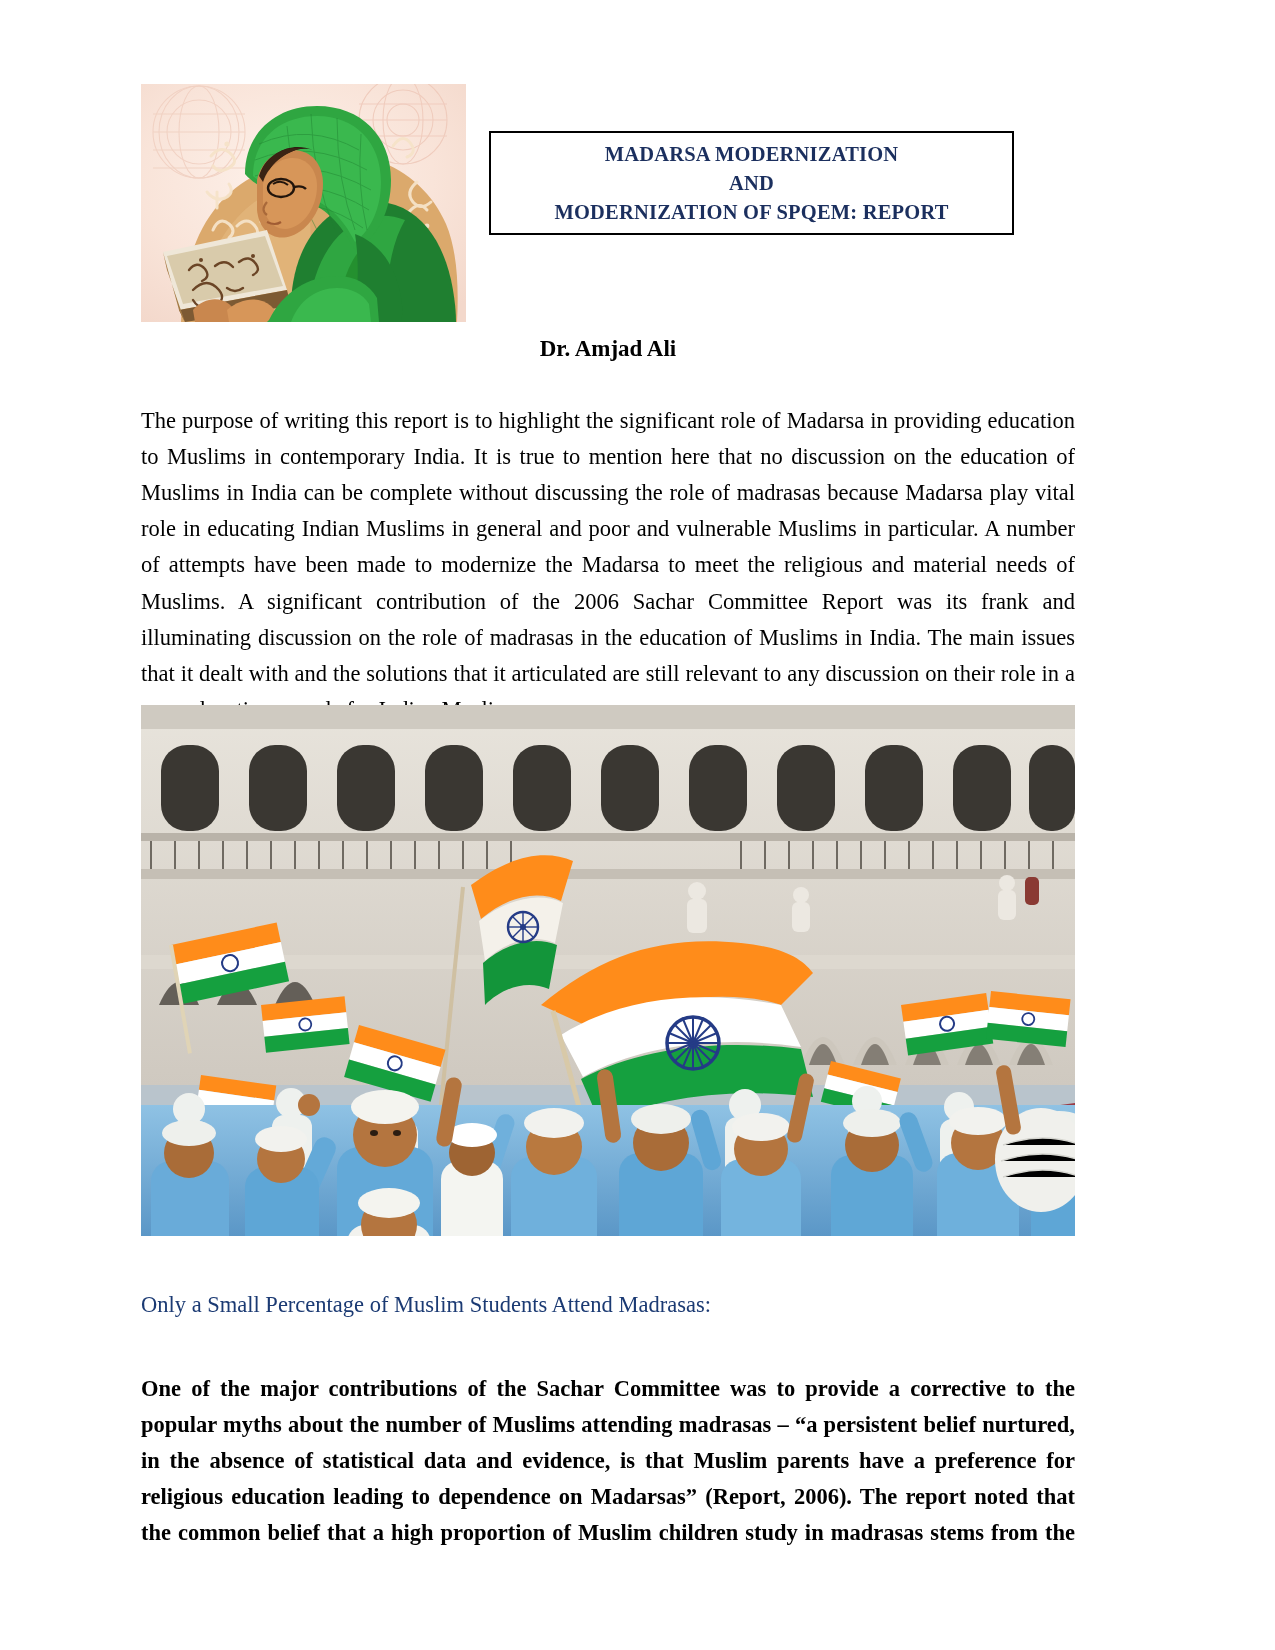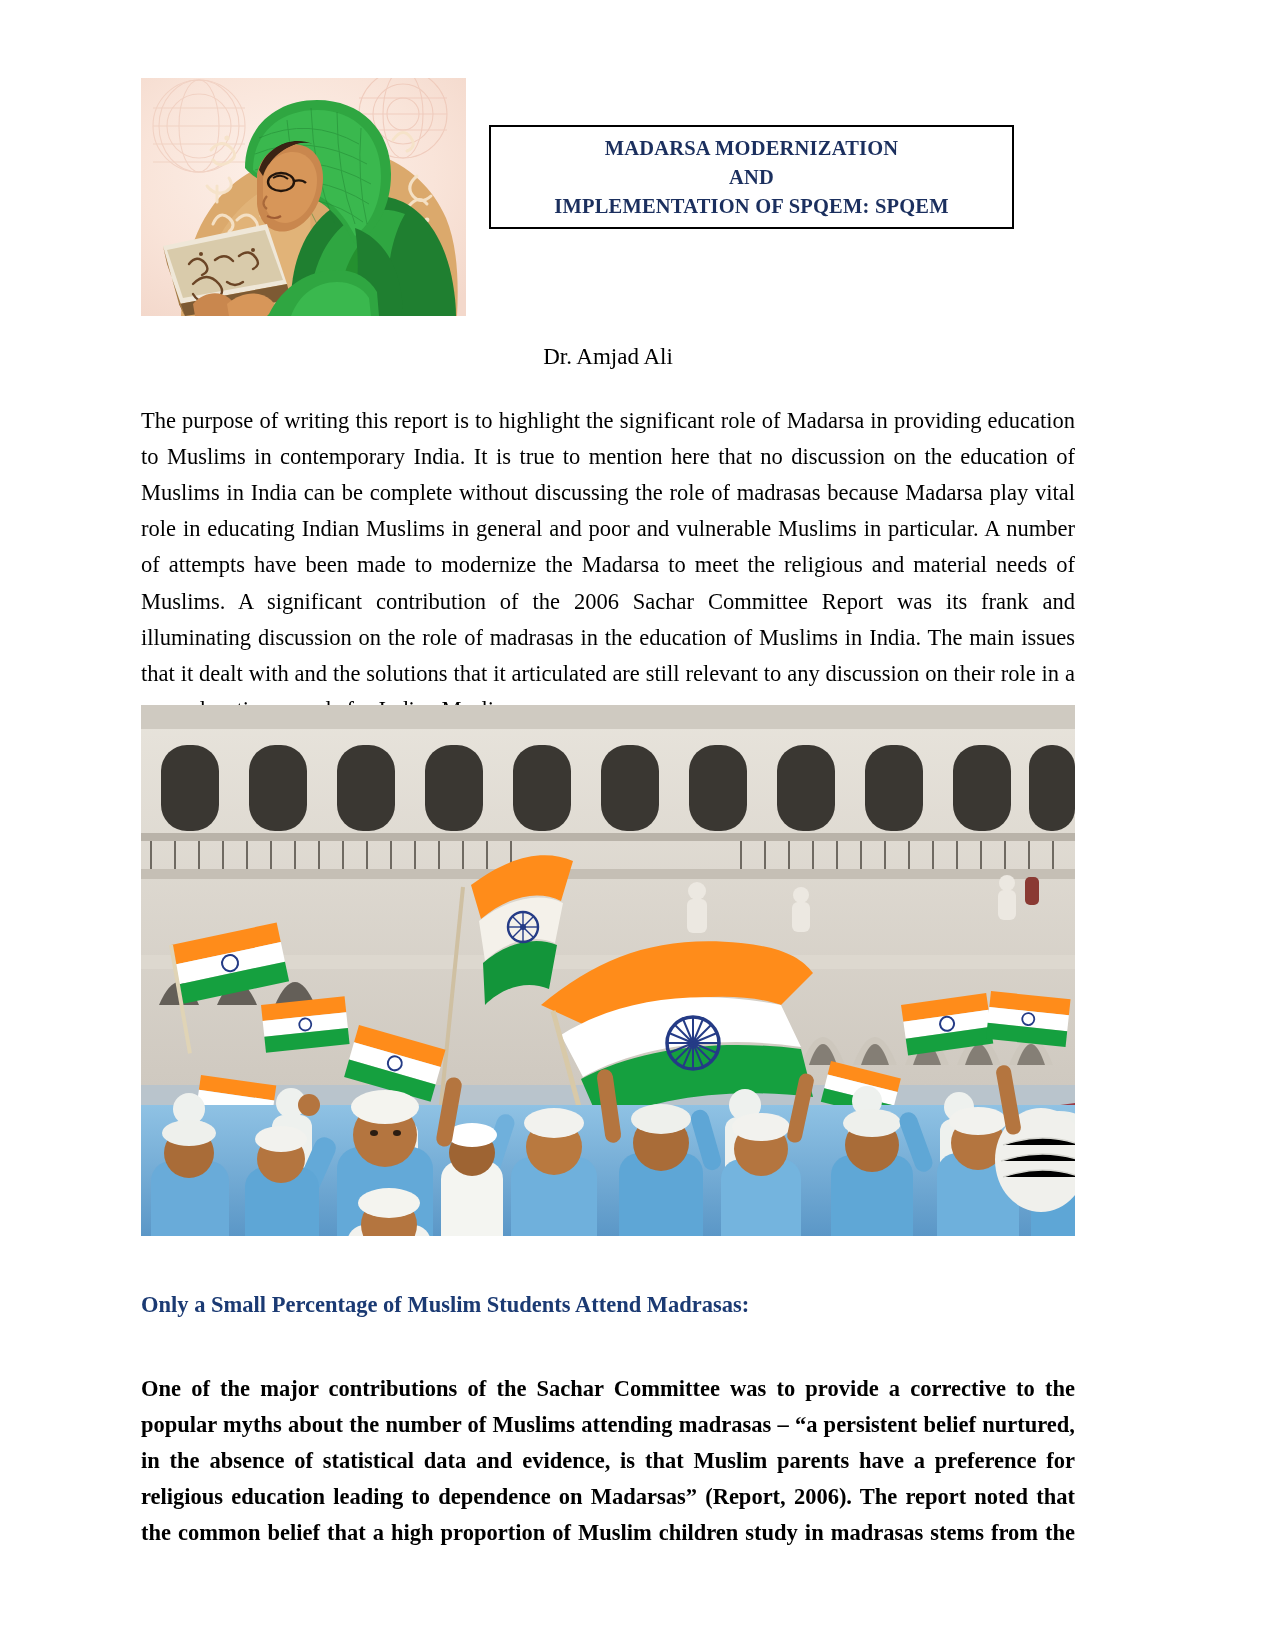--- a/index.html
+++ b/index.html
@@ -19,21 +19,21 @@
   .page {
     position: absolute;
     inset: 0;
     background: #ffffff;
   }
 
   
   .header-band {
     position: absolute;
     left: 141px;
-    top: 78px;
+    top: 84px;
     width: 934px;
     height: 240px;
   }
 
   .logo-illustration {
     position: absolute;
     left: 0;
     top: 0;
     width: 325px;
     height: 238px;
@@ -63,24 +63,24 @@
     line-height: 29px;
     letter-spacing: 0.2px;
     text-align: center;
     white-space: nowrap;
   }
 
   
   .author {
     position: absolute;
     left: 141px;
-    top: 344px;
+    top: 336px;
     width: 934px;
     text-align: center;
-    font-weight: normal;
+    font-weight: bold;
     font-size: 23px;
     color: #000000;
   }
 
   
   .body-para {
     position: absolute;
     left: 141px;
     width: 934px;
     font-size: 22.5px;
@@ -102,21 +102,21 @@
     background: #b9c4cc;
   }
   .photo svg { display: block; width: 100%; height: 100%; }
 
   
   .section-heading {
     position: absolute;
     left: 141px;
     top: 1292px;
     width: 934px;
-    font-weight: bold;
+    font-weight: normal;
     font-size: 22.5px;
     color: #1b3a73;
   }
 
   .para-2 { top: 1348px; font-weight: bold; }
 
   
   .justify-all { text-align: justify; }
   .justify-all::after { content: ""; display: inline-block; width: 100%; }
 </style>
@@ -242,21 +242,21 @@
 
           <path d="M128 236 C142 208 168 192 196 192 C214 192 228 200 236 214 L238 238 L126 238 Z" fill="#2fa641"></path>
           <path d="M150 238 C158 216 176 204 196 204 C210 204 222 210 228 220 L230 238 Z" fill="#3ab84e"></path>
         </g>
       </svg>
     </div>
 
     <div class="title-box">
       <div class="title-line">MADARSA MODERNIZATION</div>
       <div class="title-line">AND</div>
-      <div class="title-line">IMPLEMENTATION OF SPQEM: SPQEM</div>
+      <div class="title-line">MODERNIZATION OF SPQEM: REPORT</div>
     </div>
   </div>
 
   <div class="author">Dr. Amjad Ali</div>
 
   <p class="body-para para-1">The purpose of writing this report is to highlight the significant role of Madarsa in providing education to Muslims in contemporary India. It is true to mention here that no discussion on the education of Muslims in India can be complete without discussing the role of madrasas because Madarsa play vital role in educating Indian Muslims in general and poor and vulnerable Muslims in particular. A number of attempts have been made to modernize the Madarsa to meet the religious and material needs of Muslims. A significant contribution of the 2006 Sachar Committee Report was its frank and illuminating discussion on the role of madrasas in the education of Muslims in India. The main issues that it dealt with and the solutions that it articulated are still relevant to any discussion on their role in a new education agenda for Indian Muslims.</p>
 
   <div class="photo">
     <svg viewBox="0 0 934 531" preserveAspectRatio="xMidYMid slice">
       <defs>

